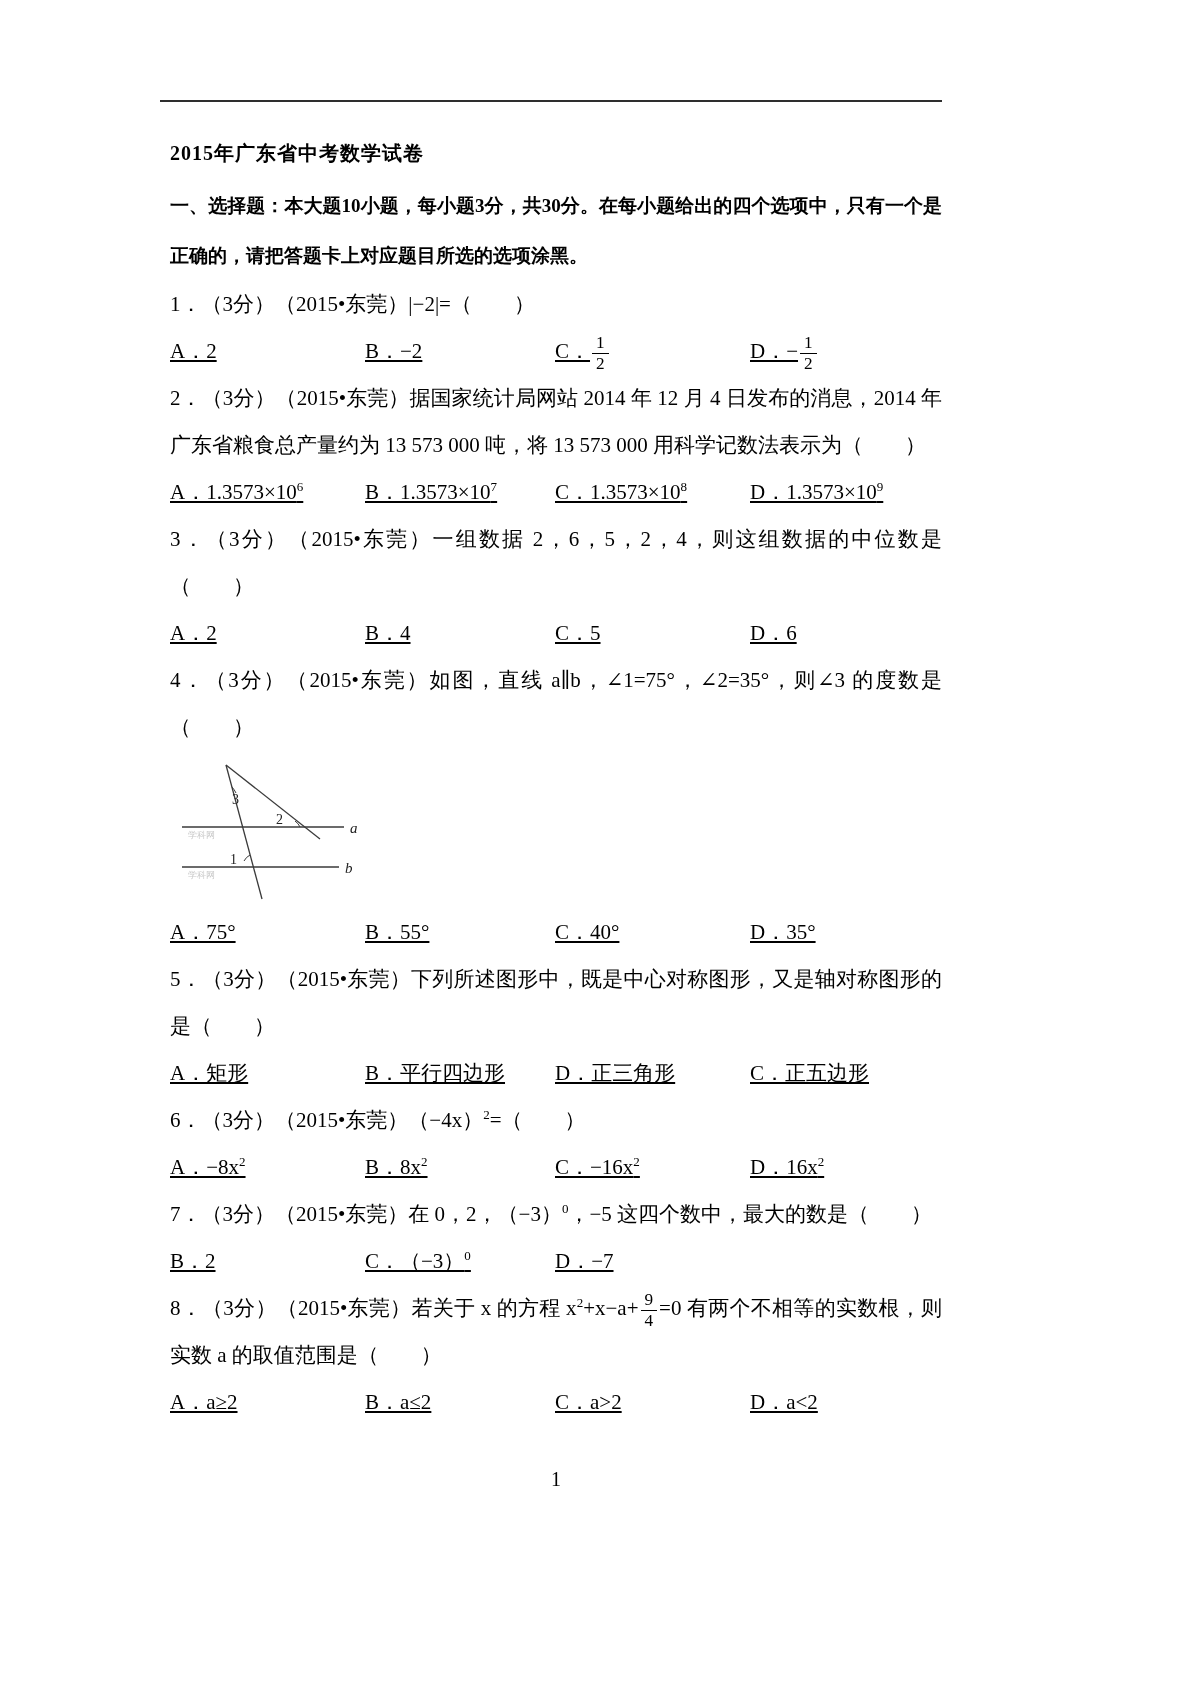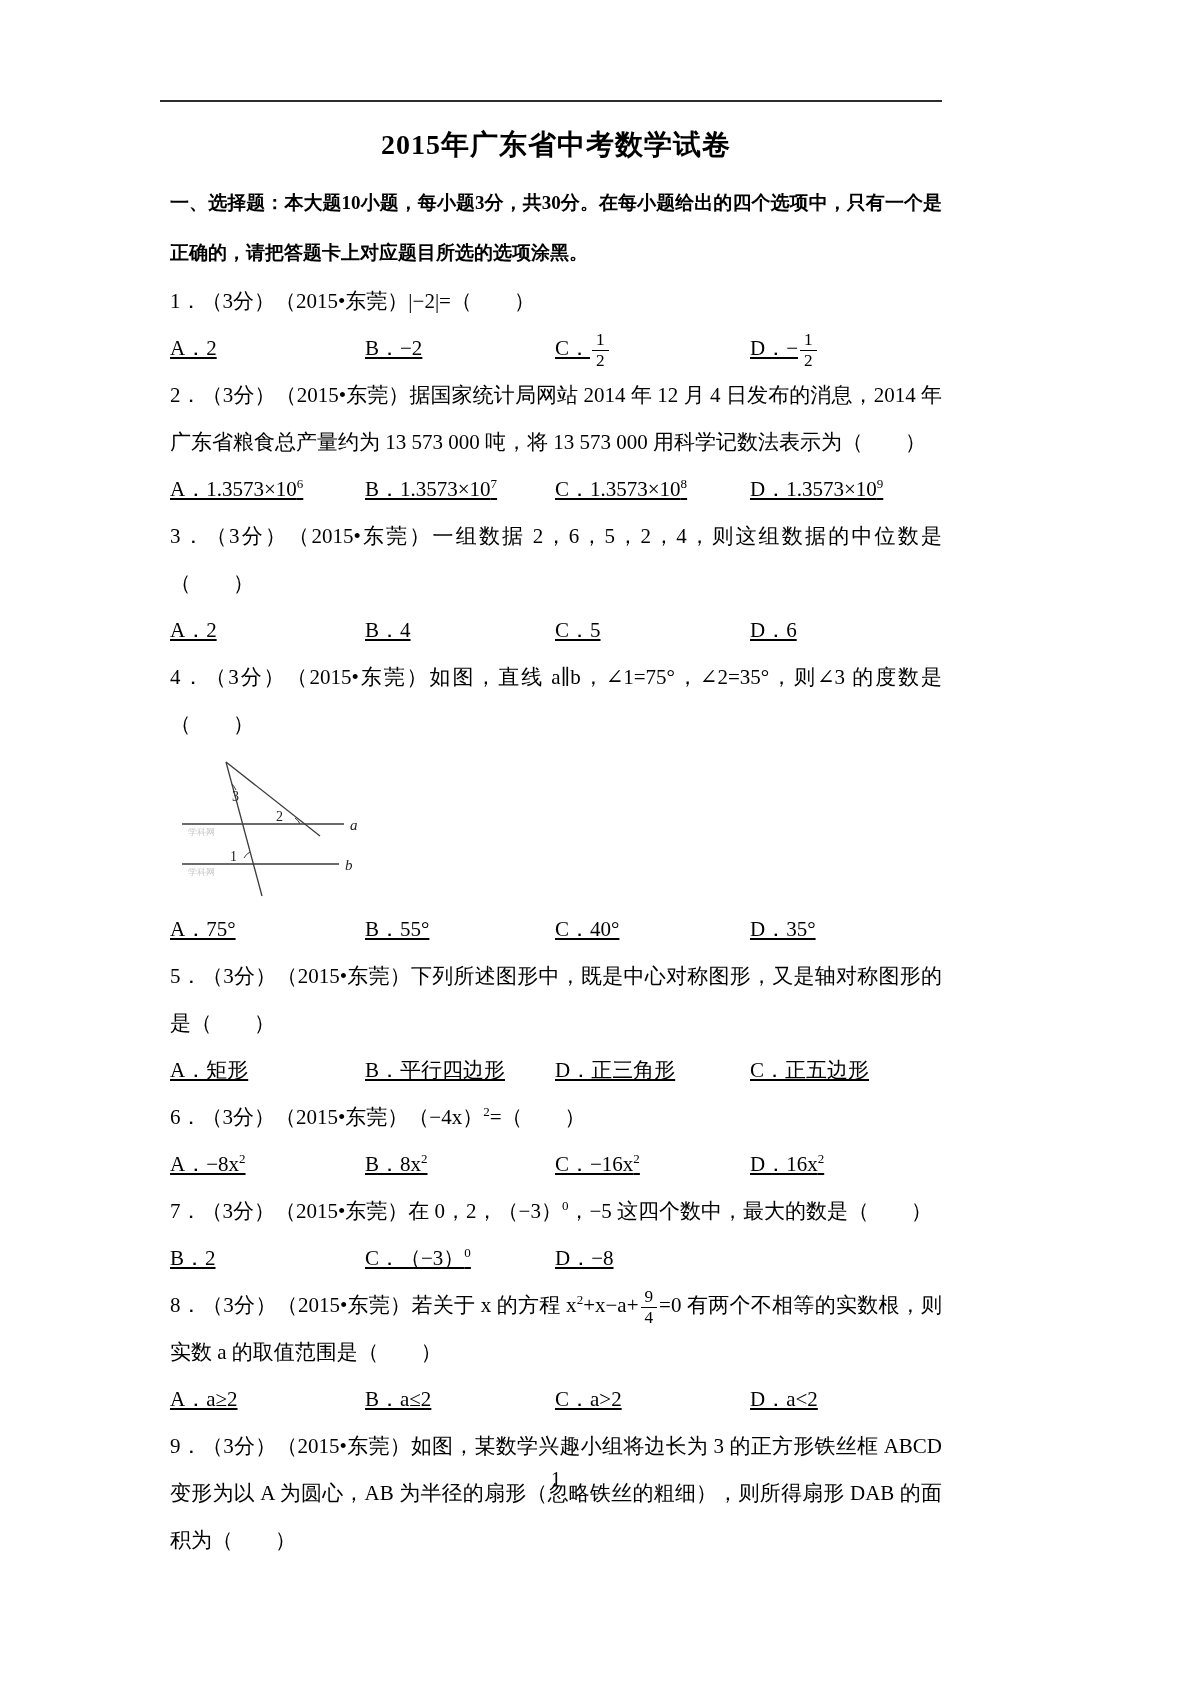--- a/index.html
+++ b/index.html
@@ -7,22 +7,22 @@
     width:1200px;height:1698px;background:#ffffff;color:#000;
     font-family:"Liberation Serif","DejaVu Serif",serif;
     font-size:21px;position:relative;overflow:hidden;
   }
   .header-rule{
     margin:100px 0 0 160px;width:782px;height:0;
     border-top:2px solid #2e2e2e;
   }
   .content{width:772px;margin-left:170px;}
   .doc-title{
-    text-align:center;font-weight:bold;font-size:28px;
-    margin:24px 0 14px 0;letter-spacing:1px;
+    font-weight:bold;font-size:20px;
+    margin:38px 0 14px 0;letter-spacing:1px;
   }
   .section-intro{
     font-weight:bold;font-size:19px;line-height:50px;text-align:justify;
   }
   .question .stem{line-height:47px;text-align:justify;}
   .options{
     display:grid;grid-template-columns:195px 190px 195px 1fr;
     line-height:47px;min-height:47px;align-items:center;
   }
   .option{white-space:nowrap;text-decoration:underline;}
@@ -135,34 +135,31 @@
           <div class="option">B．8x<sup>2</sup></div>
           <div class="option">C．−16x<sup>2</sup></div>
           <div class="option">D．16x<sup>2</sup></div>
         </div>
       </div>
       <div class="question">
         <div class="stem">7．（3分）（2015•东莞）在 0，2，（−3）<sup>0</sup>，−5 这四个数中，最大的数是（　　）</div>
         <div class="options">
           <div class="option">B．2</div>
           <div class="option">C．（−3）<sup>0</sup></div>
-          <div class="option">D．−8</div>
+          <div class="option">D．−7</div>
         </div>
       </div>
       <div class="question">
         <div class="stem">8．（3分）（2015•东莞）若关于 x 的方程 x<sup>2</sup>+x−a+<span class="frac">
             <span class="num">9</span>
             <span class="den">4</span>
           </span>=0 有两个不相等的实数根，则实数 a 的取值范围是（　　）</div>
         <div class="options">
           <div class="option">A．a≥2</div>
           <div class="option">B．a≤2</div>
           <div class="option">C．a&gt;2</div>
           <div class="option">D．a&lt;2</div>
         </div>
       </div>
-      <div class="question">
-        <div class="stem">9．（3分）（2015•东莞）如图，某数学兴趣小组将边长为 3 的正方形铁丝框 ABCD 变形为以 A 为圆心，AB 为半径的扇形（忽略铁丝的粗细），则所得扇形 DAB 的面积为（　　）</div>
-      </div>
     </div>
 </div>
 
 <div class="page-number">1</div>
 
 </body></html>

